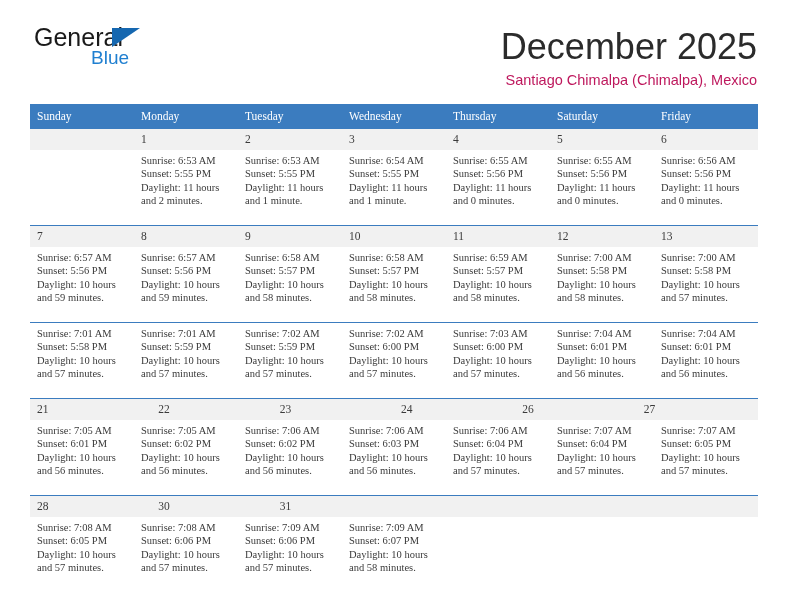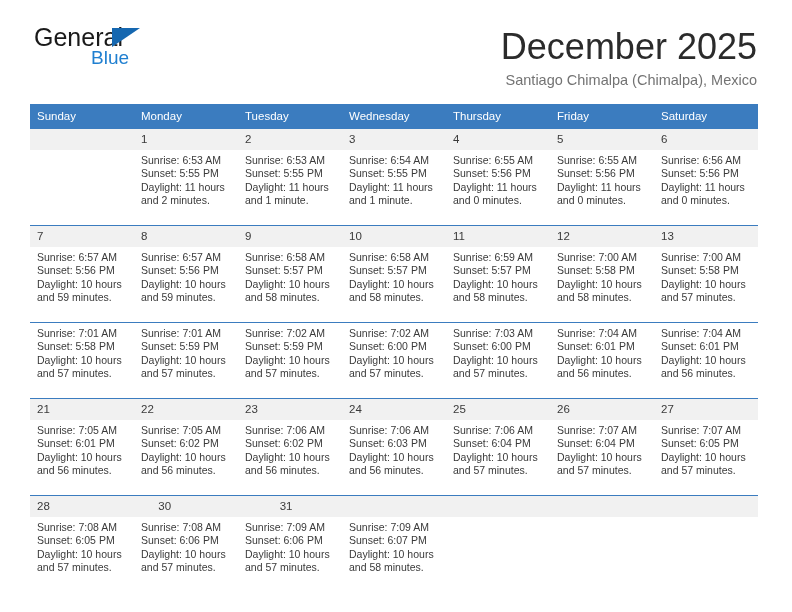--- a/index.html
+++ b/index.html
@@ -70,32 +70,33 @@
     text-align: right;
   }
   .month-title {
     font-size: 36px;
     color: #2b2b2b;
     line-height: 34px;
     white-space: nowrap;
   }
   .location-title {
     font-size: 14.5px;
-    color: #737373;
+    color: #be185d;
     line-height: 20px;
     margin-top: 6px;
     white-space: nowrap;
   }
 
   
   .calendar {
     position: absolute;
     left: 30px;
     top: 104px;
     width: 728px;
+    font-family: Liberation Serif, serif;
   }
   .weekday-row {
     display: flex;
     background: #3b7cbf;
   }
   .weekday-cell {
     flex: 1 1 0;
     box-sizing: border-box;
     padding: 5px 0 5px 7px;
     font-size: 11.5px;
@@ -161,22 +162,22 @@
 
   </div>
 
   <div class="calendar">
     <div class="weekday-row" id="weekday-row">
         <div class="weekday-cell">Sunday</div>
         <div class="weekday-cell">Monday</div>
         <div class="weekday-cell">Tuesday</div>
         <div class="weekday-cell">Wednesday</div>
         <div class="weekday-cell">Thursday</div>
+        <div class="weekday-cell">Saturday</div>
         <div class="weekday-cell">Friday</div>
-        <div class="weekday-cell">Saturday</div>
       </div>
     <div id="weeks-container">
         <div class="week-row">
           <div class="daynum-row">
             <div class="daynum-cell"></div>
             <div class="daynum-cell">1</div>
             <div class="daynum-cell">2</div>
             <div class="daynum-cell">3</div>
             <div class="daynum-cell">4</div>
             <div class="daynum-cell">5</div>
@@ -322,21 +323,20 @@
               <div>and 56 minutes.</div>
             </div>
           </div>
         </div>
         <div class="week-row">
           <div class="daynum-row">
             <div class="daynum-cell">21</div>
             <div class="daynum-cell">22</div>
             <div class="daynum-cell">23</div>
             <div class="daynum-cell">24</div>
-            <div class="daynum-cell">25</div>
             <div class="daynum-cell">26</div>
             <div class="daynum-cell">27</div>
           </div>
           <div class="detail-row">
             <div class="detail-cell">
               <div>Sunrise: 7:05 AM</div>
               <div>Sunset: 6:01 PM</div>
               <div>Daylight: 10 hours</div>
               <div>and 56 minutes.</div>
             </div>

